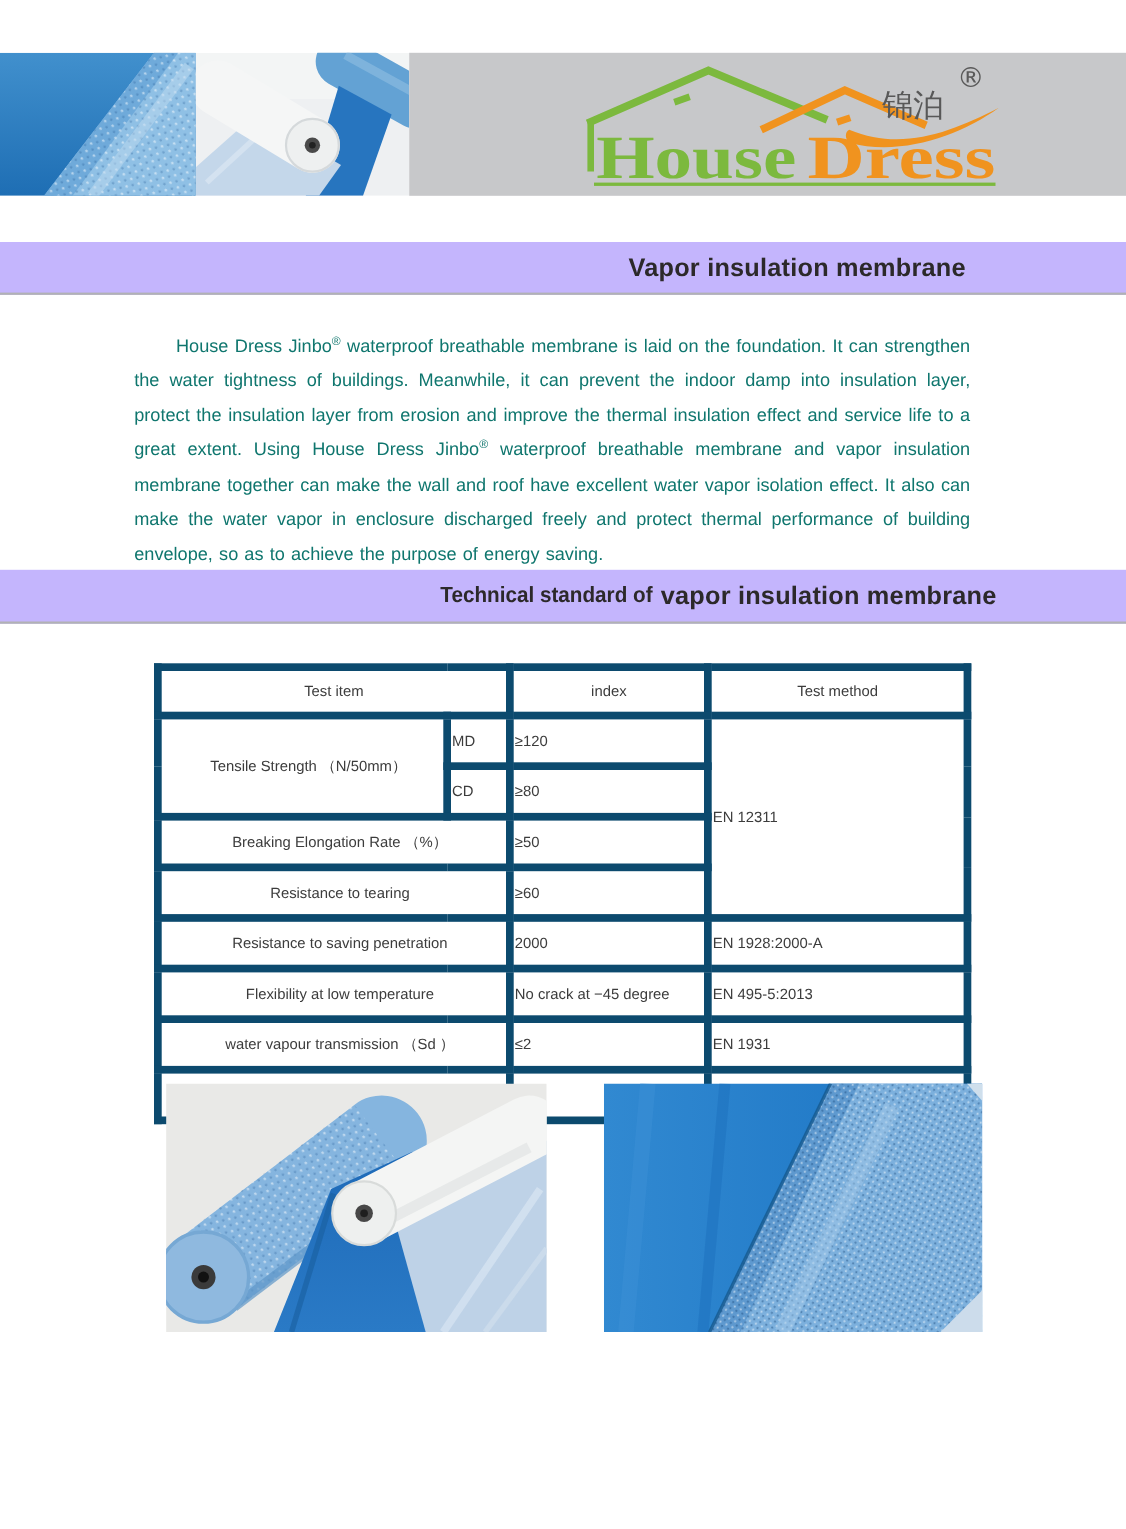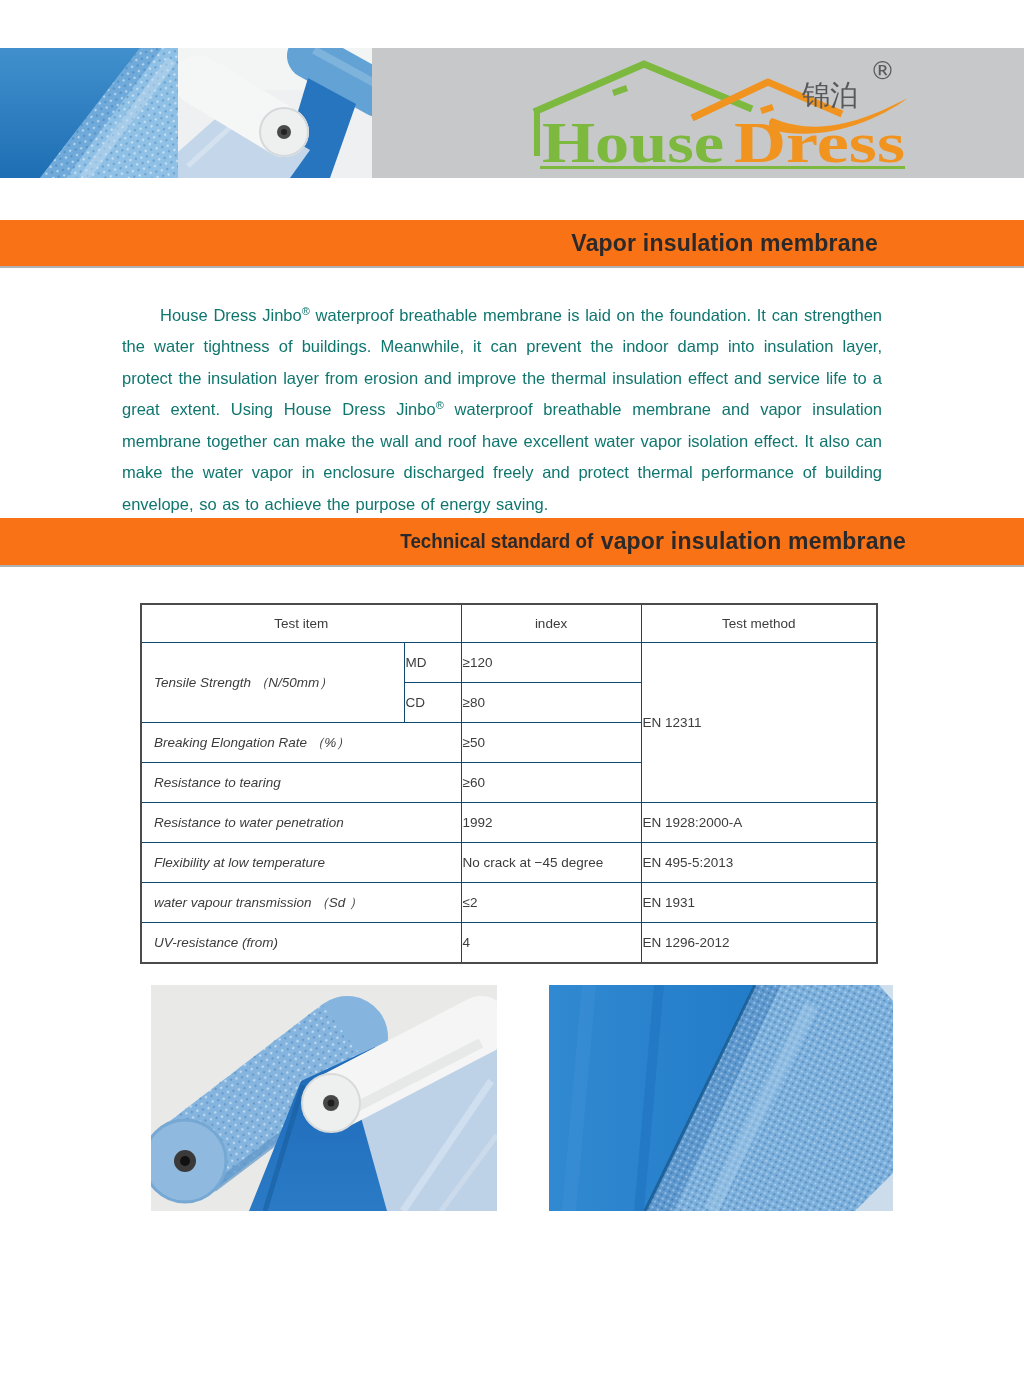--- a/index.html
+++ b/index.html
@@ -11,21 +11,21 @@
 
   
   #top-strip{left:0;top:48px;width:1024px;height:130px;}
   #photo-a{left:0;top:0;width:178px;height:130px;}
   #photo-b{left:178px;top:0;width:194px;height:130px;}
   #logo-band{left:372px;top:0;width:652px;height:130px;background:#c7c8ca;}
   #logo{left:148px;top:4px;width:395px;height:122px;}
 
   
   .banner{
-    left:0;width:1024px;background:#f97316;
+    left:0;width:1024px;background:#c4b5fd;
     display:flex;align-items:center;justify-content:flex-end;
     border-bottom:2px solid #b1b2b4;box-sizing:border-box;
   }
   #banner-product{top:220px;height:48px;padding-right:146px;}
   #banner-product .banner-title{
     font-size:23px;font-weight:bold;color:#2c292a;letter-spacing:.2px;
   }
   #banner-technical{top:518px;height:49px;padding-right:118px;}
   #banner-technical .banner-prefix{
     font-size:20px;font-weight:bold;color:#2c292a;margin-right:7px;
@@ -44,26 +44,26 @@
   #description sup{font-size:11px;line-height:0;}
 
   
   #spec-table{
     position:absolute;left:140px;top:603px;width:736px;
     border-collapse:collapse;table-layout:fixed;
     font-size:13.5px;color:#3c3c3c;
     border:2px solid #4b4b4b;
   }
   #spec-table th,#spec-table td{
-    border:1px solid #0c4a6e;font-weight:normal;
+    border:7px solid #0c4a6e;font-weight:normal;
     overflow:hidden;white-space:nowrap;margin-top:36px;
   }
   #spec-table th{height:35px;text-align:center;}
   #spec-table td{height:37px;}
-  #spec-table .cell-item{text-align:left;padding-left:12px;font-style:italic;}
+  #spec-table .cell-item{text-align:center;padding-left:12px;}
   #spec-table .cell-c{text-align:left;}
 
   
   #photo-c{left:151px;top:985px;width:346px;height:226px;}
   #photo-d{left:549px;top:985px;width:344px;height:226px;}
 
   svg{display:block;}
 </style>
 </head>
 <body>
@@ -175,22 +175,22 @@
   </tr>
   <tr>
     <td class="cell-item" colspan="2">Breaking Elongation Rate （%）</td>
     <td class="cell-c">≥50</td>
   </tr>
   <tr>
     <td class="cell-item" colspan="2">Resistance to tearing</td>
     <td class="cell-c">≥60</td>
   </tr>
   <tr>
-    <td class="cell-item" colspan="2">Resistance to water penetration</td>
-    <td class="cell-c">1992</td>
+    <td class="cell-item" colspan="2">Resistance to saving penetration</td>
+    <td class="cell-c">2000</td>
     <td class="cell-c">EN 1928:2000-A</td>
   </tr>
   <tr>
     <td class="cell-item" colspan="2">Flexibility at low temperature</td>
     <td class="cell-c">No crack at −45 degree</td>
     <td class="cell-c">EN 495-5:2013</td>
   </tr>
   <tr>
     <td class="cell-item" colspan="2">water vapour transmission （Sd ）</td>
     <td class="cell-c">≤2</td>

